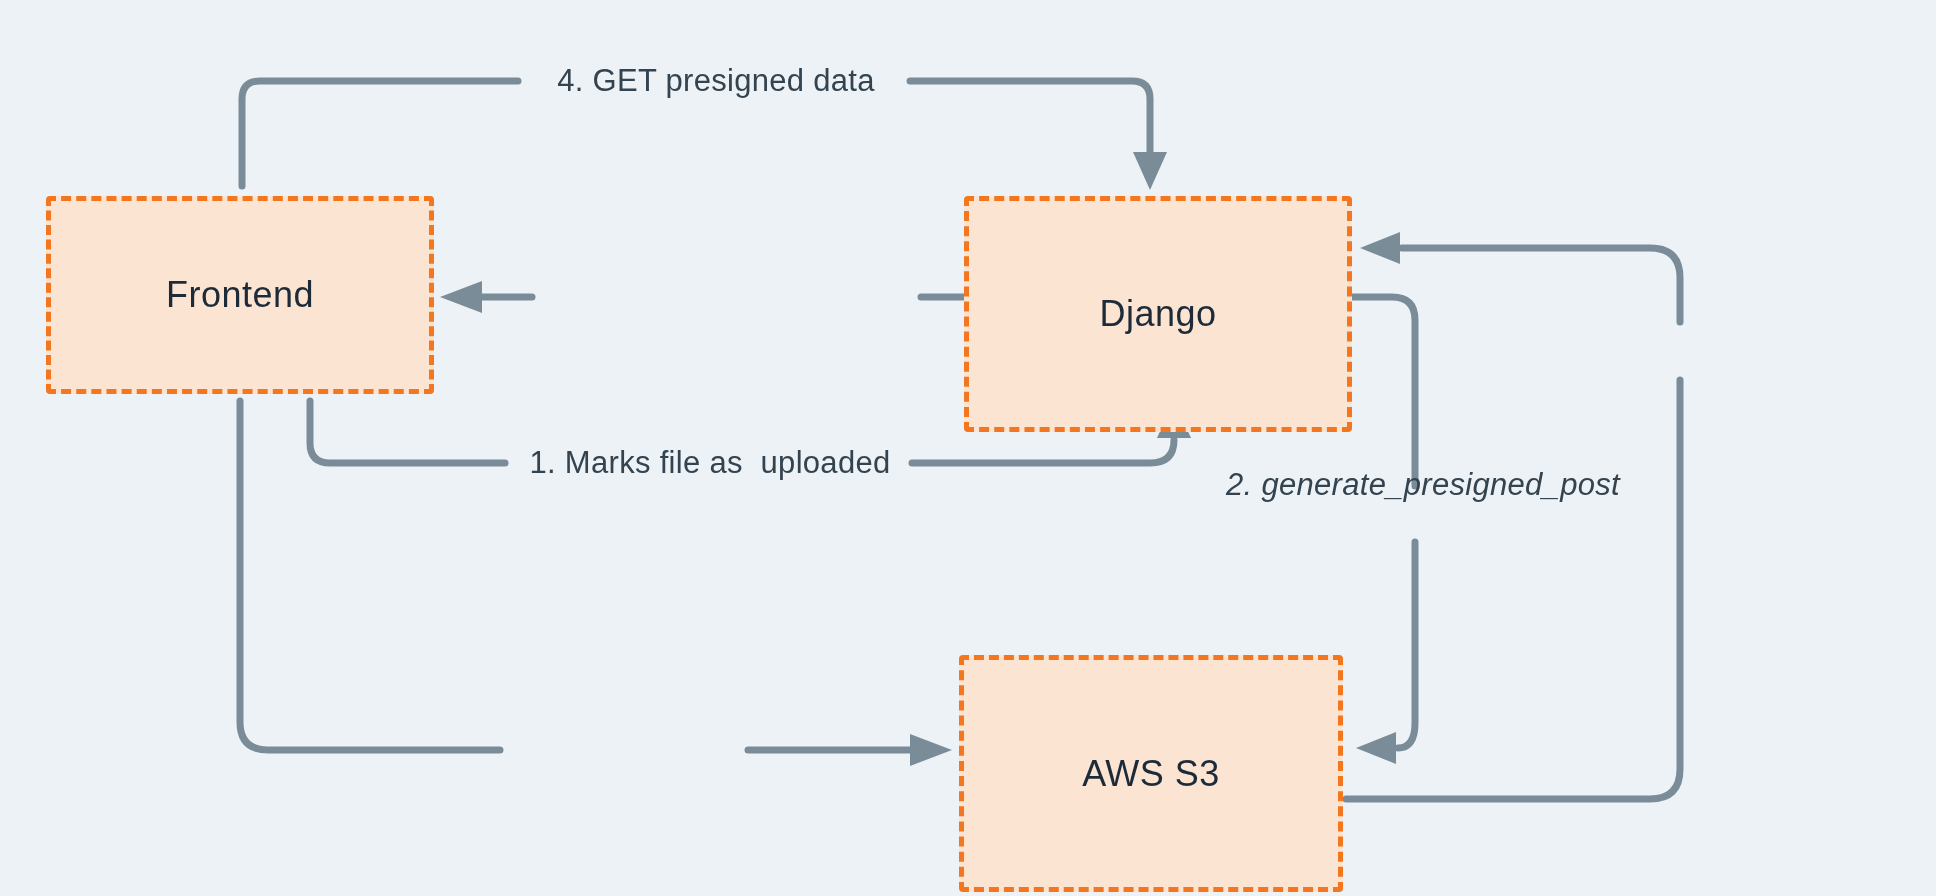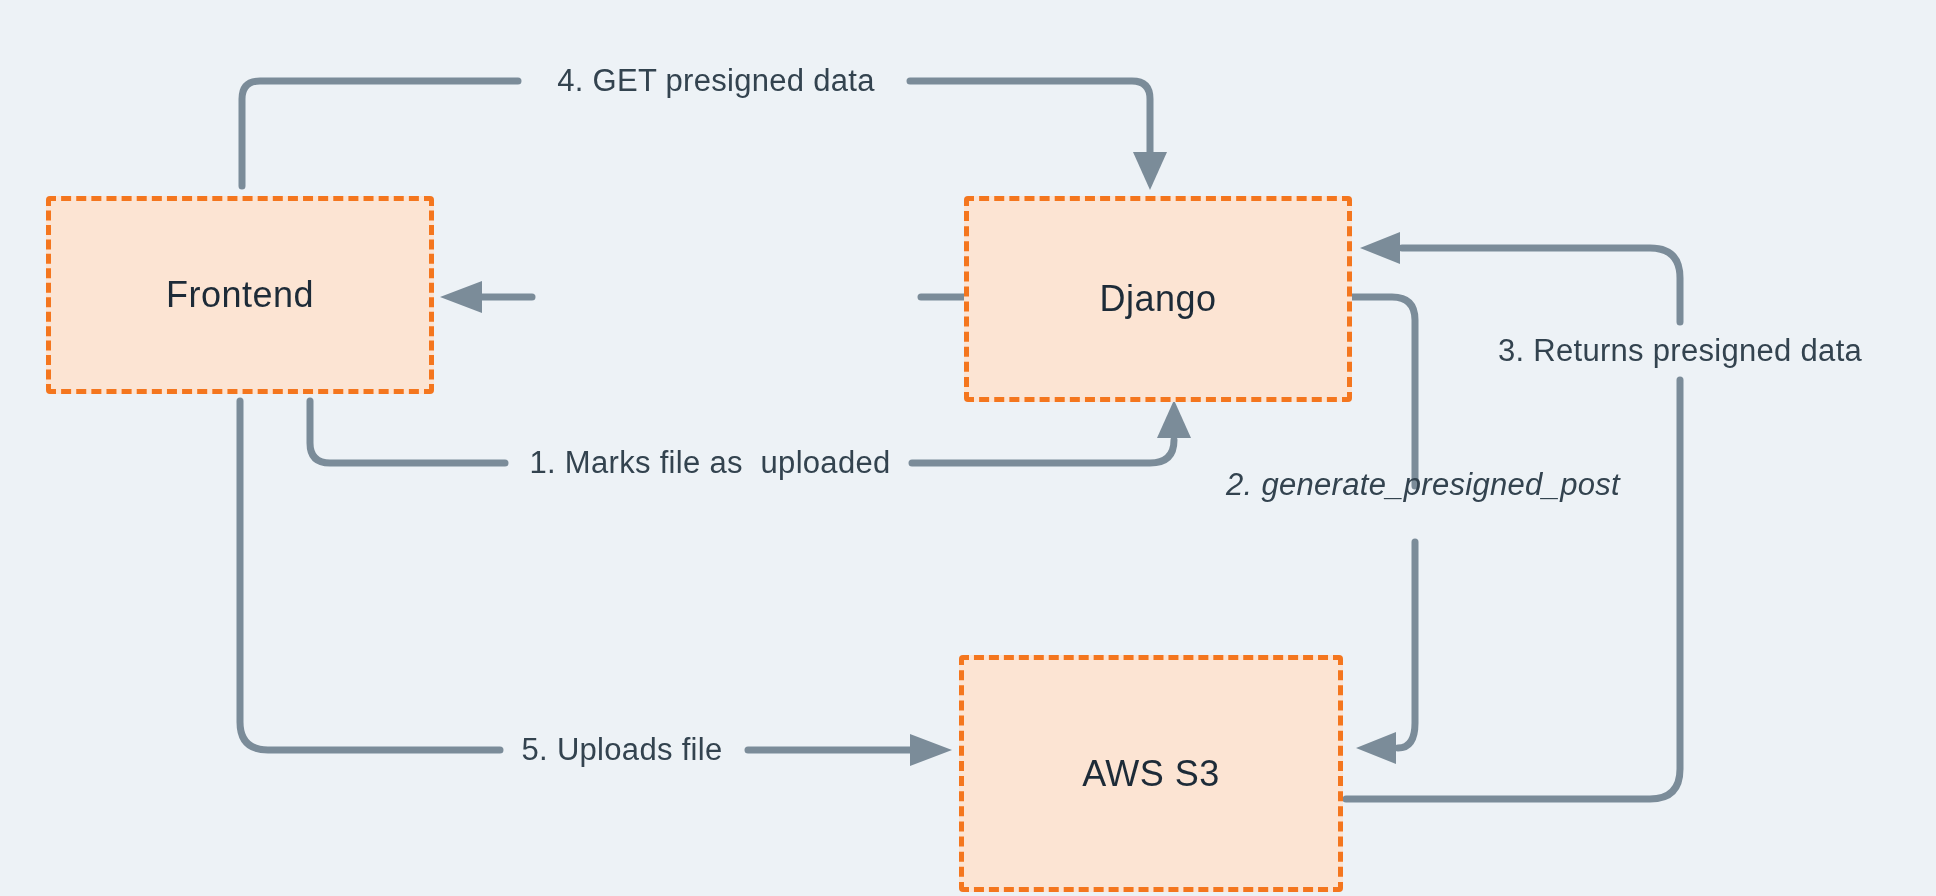--- a/index.html
+++ b/index.html
@@ -27,21 +27,21 @@
     border: 5px dashed #f4761e;
     border-radius: 4px;
     display: flex;
     align-items: center;
     justify-content: center;
     font-size: 36px;
     color: #1d2b38;
     letter-spacing: 0.5px;
   }
   .node-frontend { left: 46px;  top: 196px; width: 388px; height: 198px; }
-  .node-django   { left: 964px; top: 196px; width: 388px; height: 206px; }
+  .node-django   { left: 964px; top: 196px; width: 388px; height: 236px; }
   .node-aws-s3   { left: 959px; top: 655px; width: 384px; height: 237px; }
   .edge-label {
     position: absolute;
     transform: translate(-50%, -50%);
     font-size: 31px;
     color: #33434f;
     white-space: pre;
     letter-spacing: 0.3px;
   }
   .el-1 { left: 716px;  top: 81px;  }
@@ -92,17 +92,15 @@
   </div>
   <div class="node node-django">
     <span>Django</span>
   </div>
   <div class="node node-aws-s3">
     <span>AWS S3</span>
   </div>
 
   <div class="edge-label el-1">4. GET presigned data</div>
   <div class="edge-label el-2">2. generate_presigned_post</div>
-  <div class="edge-label el-3">3. Returns presigned data</div>
-  <div class="edge-label el-5">5. Uploads file</div>
   <div class="edge-label el-6">1. Marks file as  uploaded</div>
 
 </div>
 
 </body></html>

